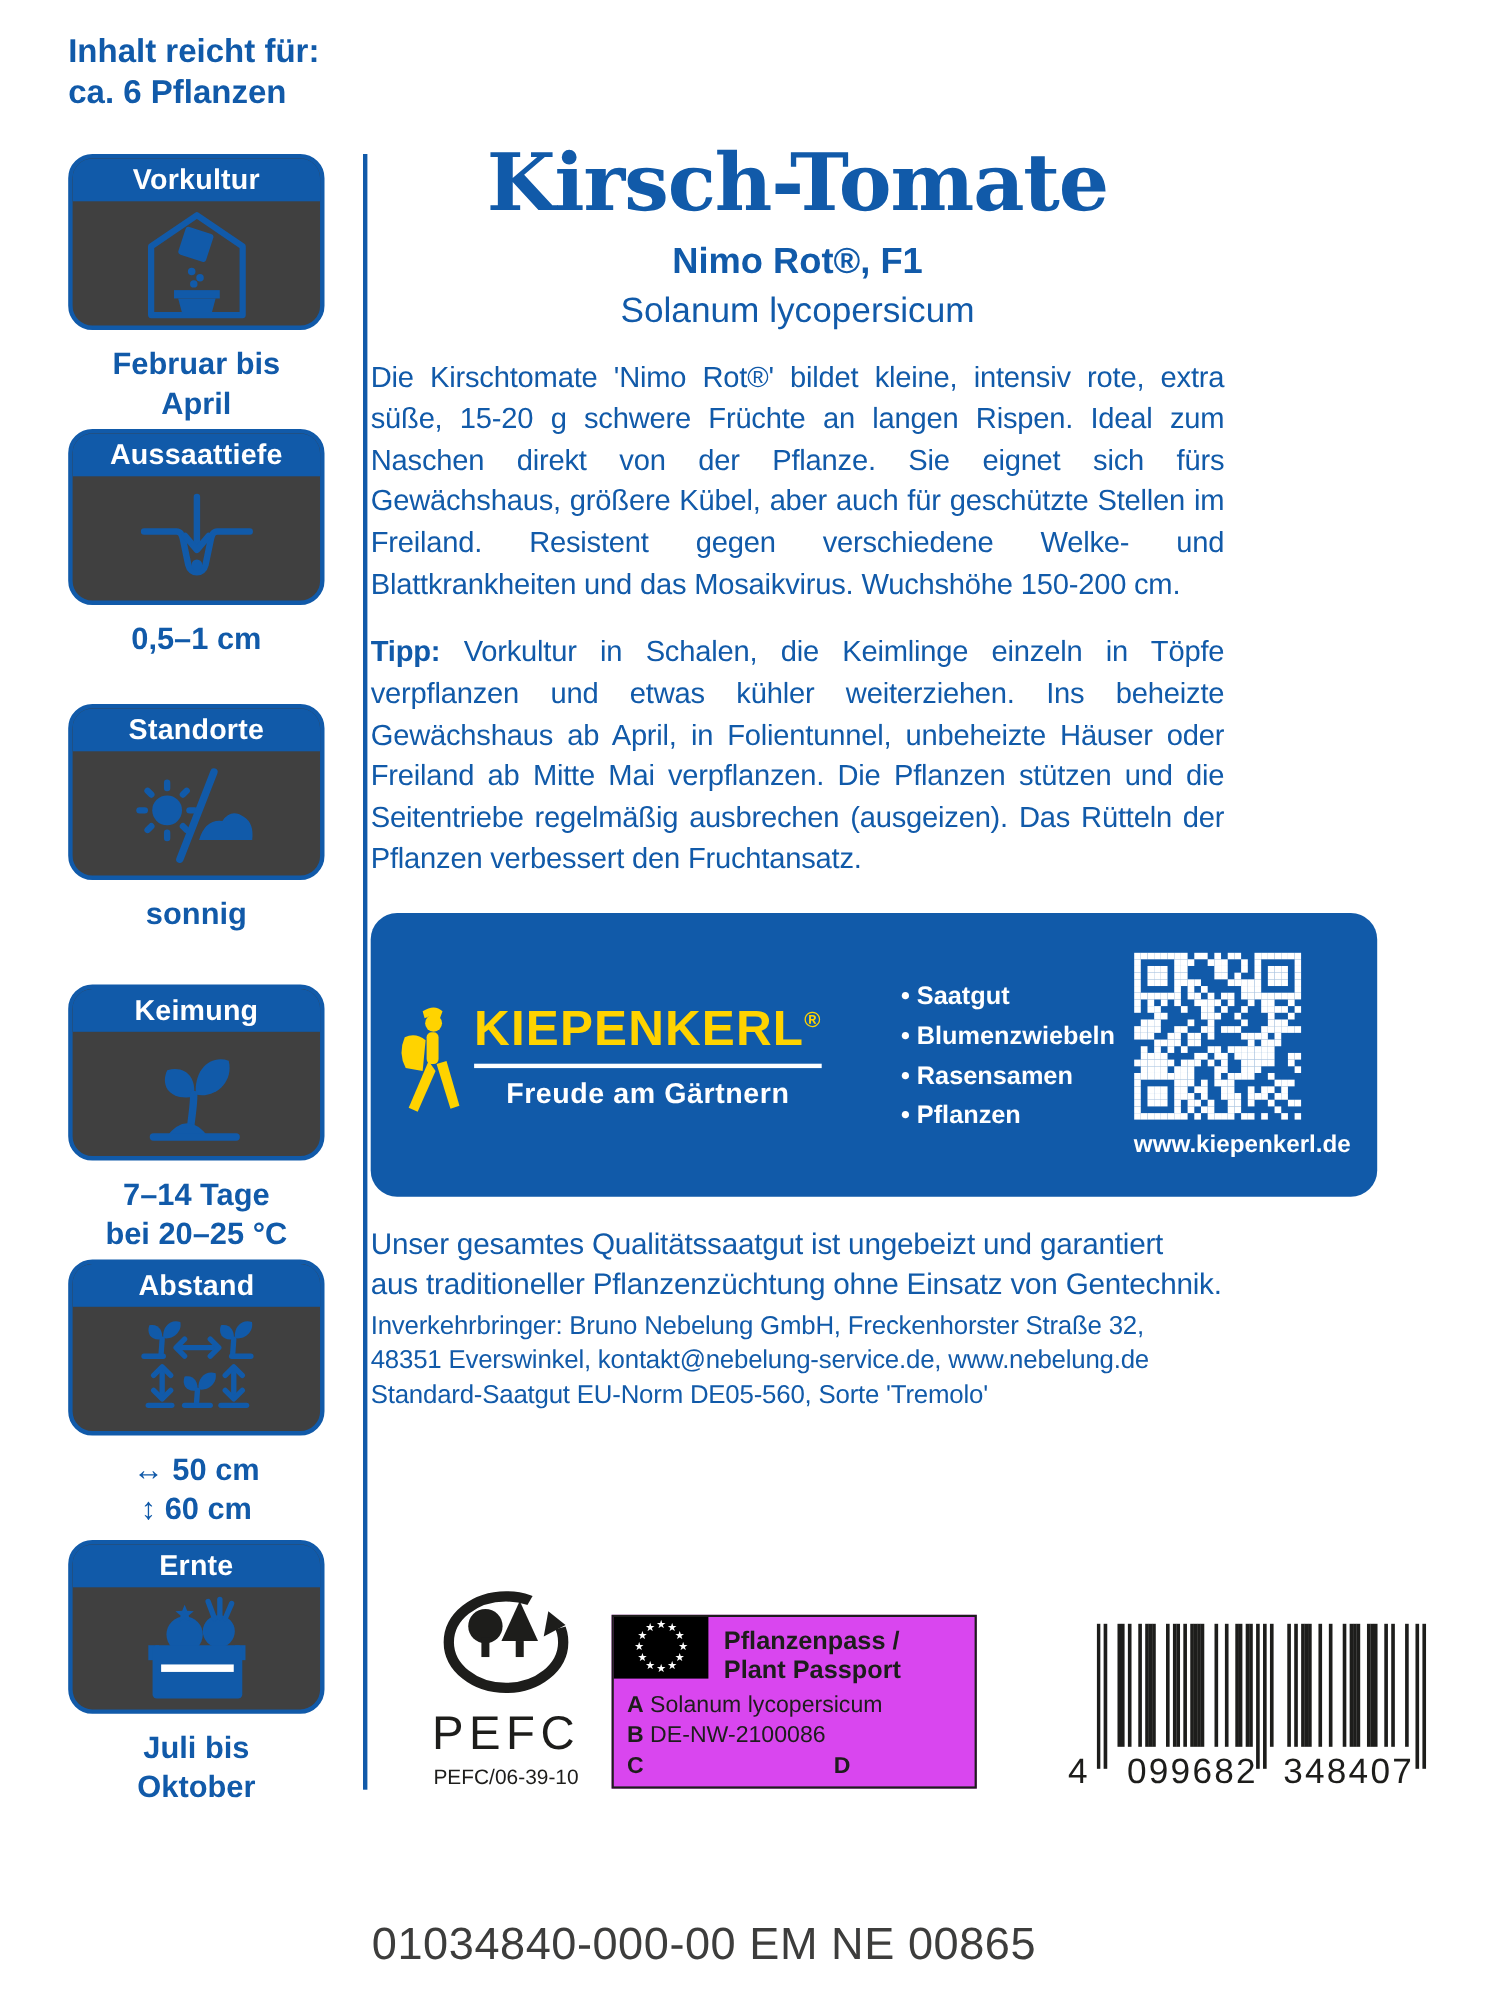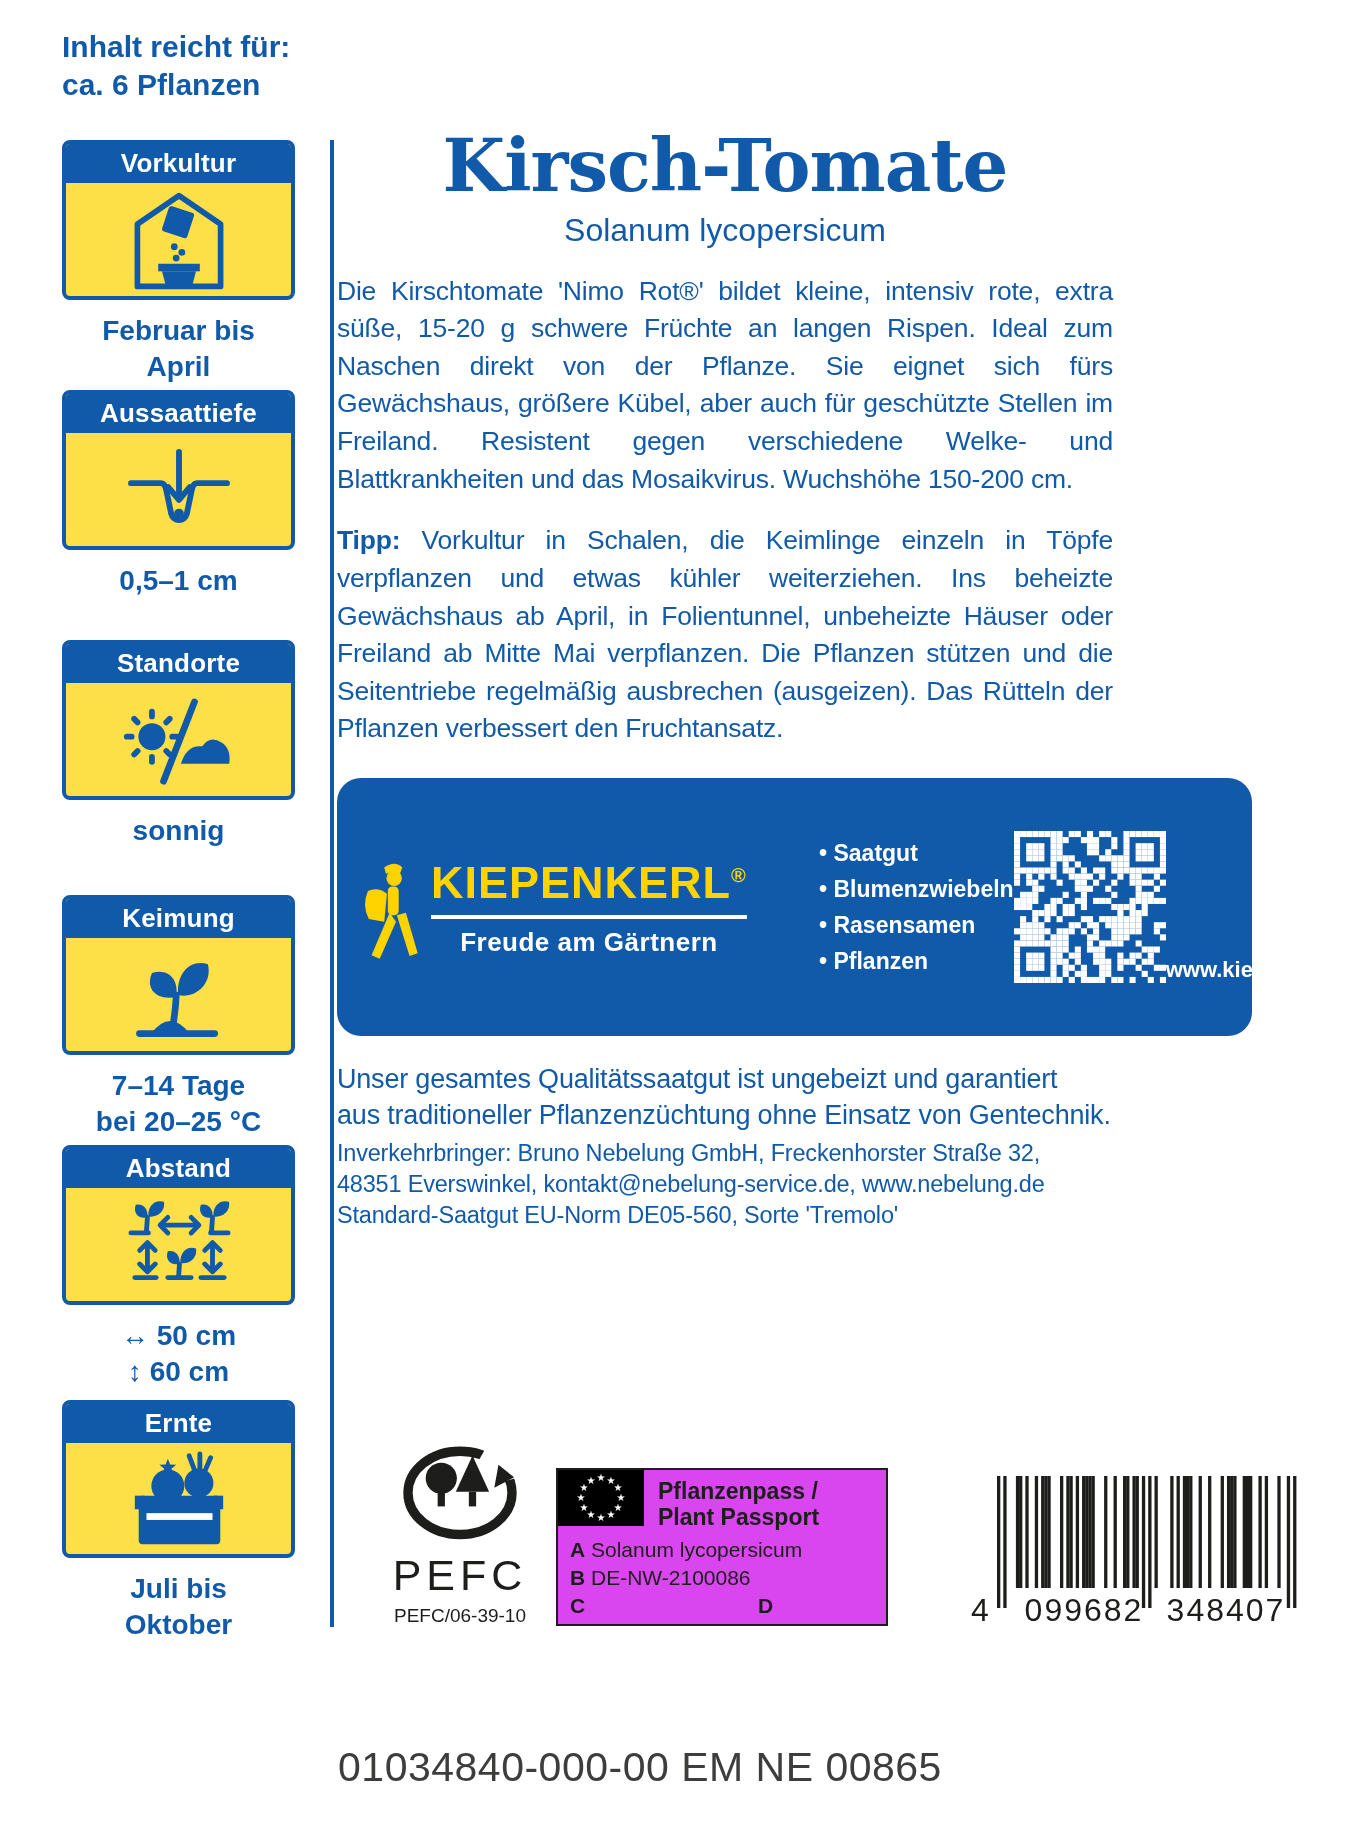--- a/index.html
+++ b/index.html
@@ -24,23 +24,23 @@
   .top-note{
     position:absolute;left:62px;top:28px;
     font-size:30px;line-height:1.25;font-weight:600;
     color:var(--blue);
   }
 
   
   .side-item{position:absolute;left:62px;width:233px;text-align:center;}
   .side-box{
     border:4px solid var(--blue);
-    border-radius:8px;
+    border-radius:22px;
     overflow:hidden;
-    background:#fde047;
+    background:#404040;
     height:160px;
   }
   .side-head{
     background:var(--blue);color:#fff;
     font-weight:bold;font-size:26px;
     height:39px;line-height:39px;
     letter-spacing:0.2px;
   }
   .side-icon{
     height:117px;display:flex;align-items:center;justify-content:center;
@@ -92,21 +92,21 @@
     white-space:nowrap;
   }
   .kk-reg{font-size:20px;vertical-align:super;}
   .kk-rule{height:4px;background:#fff;margin:6px 0 8px 0;}
   .kk-tagline{color:#fff;font-weight:bold;font-size:26px;text-align:center;letter-spacing:0.5px;}
   .kk-products{list-style:none;margin-left:42px;flex-grow:1;}
   .kk-products li{
     font-size:23px;font-weight:bold;color:#fff;line-height:36px;white-space:nowrap;
   }
   .kk-products li::before{content:"• ";}
-  .kk-qr-col{display:flex;flex-direction:row;align-items:flex-end;flex-shrink:0;}
+  .kk-qr-col{display:flex;flex-direction:column;flex-shrink:0;}
   .kk-web{margin-top:9px;font-size:22px;font-weight:bold;color:#fff;}
 
   
   .quality{width:776px;margin-top:26px;font-size:27px;line-height:1.33;letter-spacing:-0.2px;}
   .pack-note{width:776px;margin-top:8px;font-size:27px;font-weight:bold;}
   .distributor{width:776px;margin-top:4px;font-size:23.5px;line-height:1.33;letter-spacing:-0.2px;}
 
   
   .pefc{position:absolute;left:372px;top:1444px;width:176px;text-align:center;color:var(--ink);}
   .pefc svg{color:var(--ink);}
@@ -290,20 +290,21 @@
           <rect x="24" y="64" width="68" height="7" fill="#ffffff"></rect>
         </svg>
       </div>
     </div>
     <div class="side-caption pre">Juli bis
 Oktober</div>
   </div>
 
   <div class="main-col">
     <h1 class="page-title">Kirsch-Tomate</h1>
+    <div class="variety">Nimo Rot®, F1</div>
     <div class="botanical">Solanum lycopersicum</div>
 
     <p class="body-par">Die Kirschtomate 'Nimo Rot®' bildet kleine, intensiv rote, extra süße, 15-20 g schwere Früchte an langen Rispen. Ideal zum Naschen direkt von der Pflanze. Sie eignet sich fürs Gewächshaus, größere Kübel, aber auch für geschützte Stellen im Freiland. Resistent gegen verschiedene Welke- und Blattkrankheiten und das Mosaikvirus. Wuchshöhe 150-200 cm.</p>
 
     <p class="body-par"><b>Tipp:</b><span> Vorkultur in Schalen, die Keimlinge einzeln in Töpfe verpflanzen und etwas kühler weiterziehen. Ins beheizte Gewächshaus ab April, in Folientunnel, unbeheizte Häuser oder Freiland ab Mitte Mai verpflanzen. Die Pflanzen stützen und die Seitentriebe regelmäßig ausbrechen (ausgeizen). Das Rütteln der Pflanzen verbessert den Fruchtansatz.</span></p>
 
     <div class="banner">
       <div class="kk-logo">
         <div class="kk-man">
           <svg width="68" height="104" viewBox="0 0 75 115" fill="currentColor">

